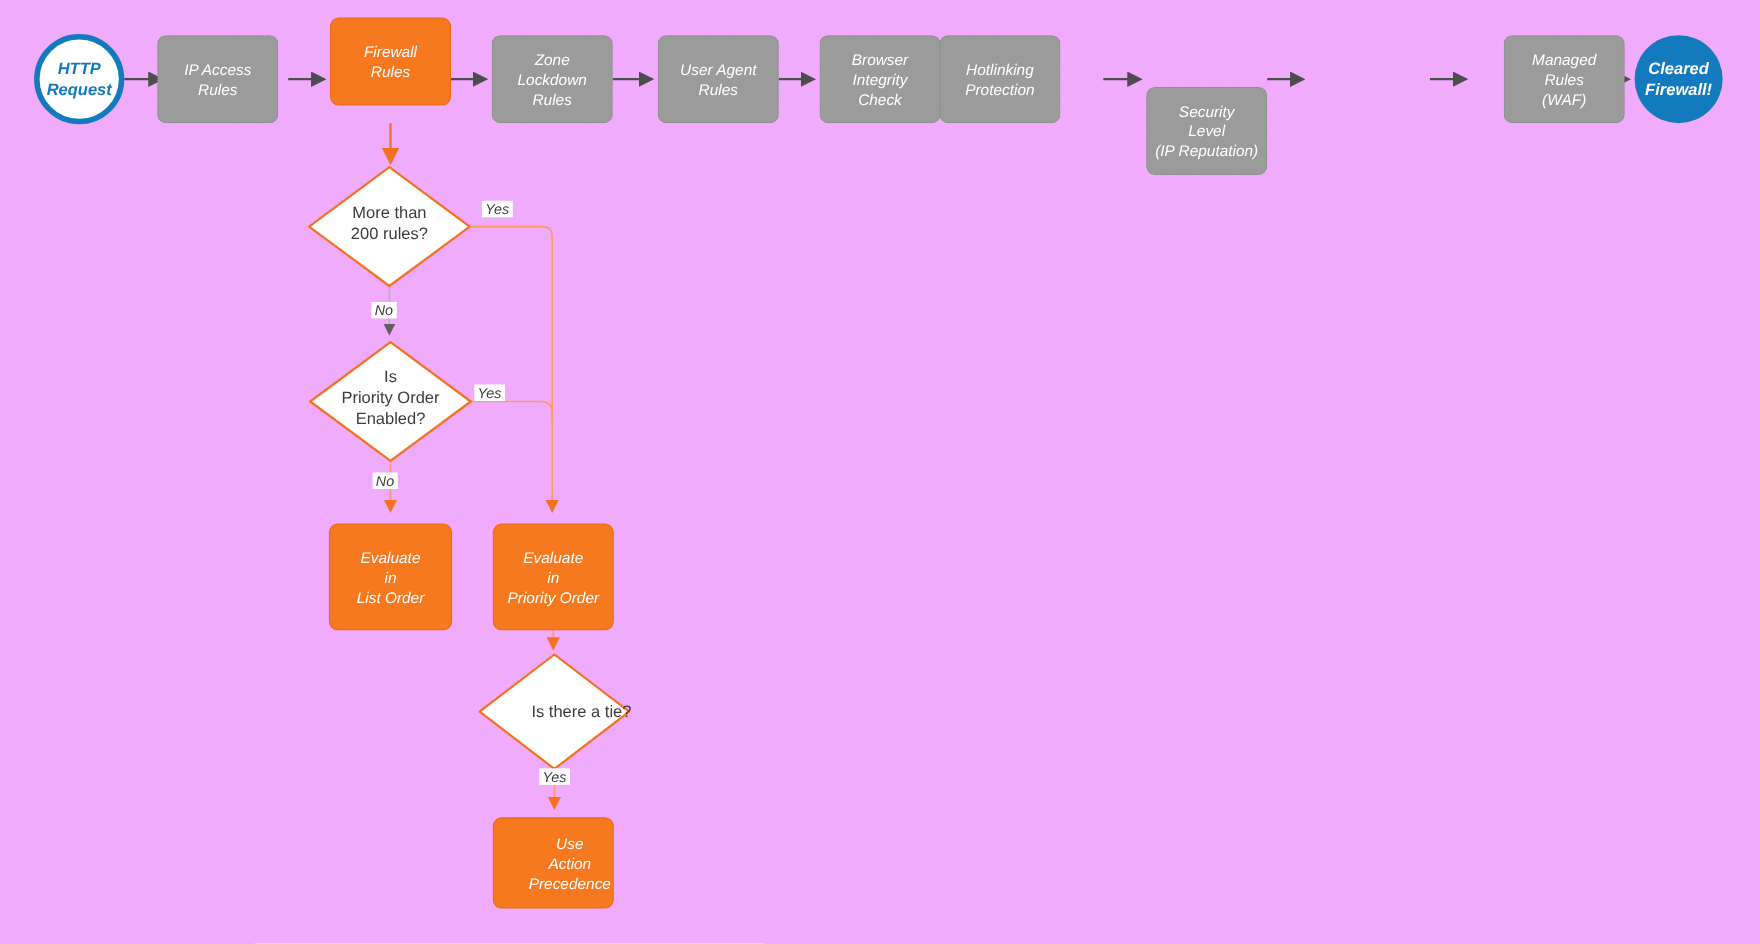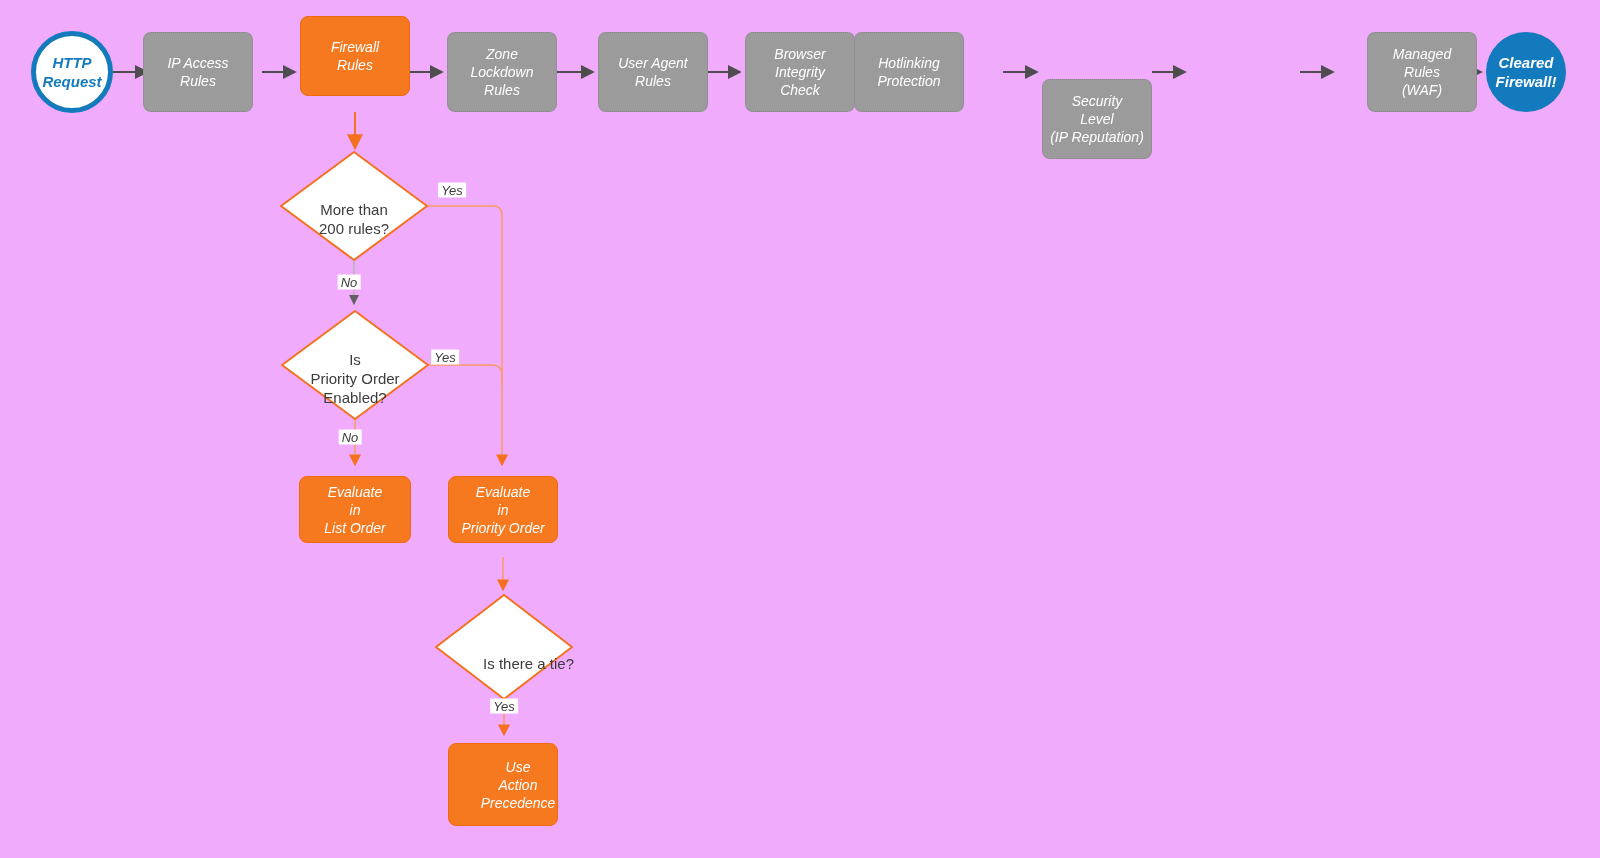--- a/index.html
+++ b/index.html
@@ -12,25 +12,25 @@
         text-align:center;box-sizing:border-box;}
   .node span{white-space:pre-line;display:block;}
   .stage{width:110px;height:80px;border-radius:8px;font-size:14px;line-height:18px;
          font-style:italic;color:#ffffff;}
   .stage.gray{background:var(--gray_node,#9b9b9b);border:1px dotted var(--gray_node_border,#858585);}
   .stage.orange{background:var(--orange,#f6781f);border:1px solid var(--orange_dark,#ee6a10);}
   .circle{border-radius:50%;font-weight:bold;font-style:italic;font-size:15px;line-height:19px;}
   .circle.start{width:82px;height:82px;background:#ffffff;
         border:5px solid var(--blue,#137abd);color:var(--blue,#137abd);}
   .circle.end{width:80px;height:80px;background:var(--blue,#137abd);color:#ffffff;}
-  .action{width:110px;height:67px;border-radius:8px;background:var(--orange,#f6781f);
+  .action{width:110px;height:97px;border-radius:8px;background:var(--orange,#f6781f);
         border:1px solid var(--orange_dark,#ee6a10);color:#ffffff;
         font-style:italic;font-size:14px;line-height:18px;}
   .decision-label{position:absolute;z-index:2;transform:translate(-50%,-50%);text-align:center;
-        color:var(--text_dark,#3c3c3c);font-size:15px;line-height:19px;white-space:pre-line;margin-top:16px;}
+        color:var(--text_dark,#3c3c3c);font-size:15px;line-height:19px;white-space:pre-line;}
   .edge-label{position:absolute;z-index:3;transform:translate(-50%,-50%);
         color:var(--text_dark,#3c3c3c);font-size:13px;font-style:italic;
         background:#ffffff;padding:0 3px;}
   
   .e-dark{stroke:var(--edge_dark,#4d4d4d);stroke-width:2;fill:none;}
   .e-grayline{stroke:var(--edge_gray_line,#b5b5b5);stroke-width:1.5;fill:none;}
   .e-orange{stroke:var(--orange_stroke,#f4711f);stroke-width:2;fill:none;}
   .e-orangeline{stroke:var(--orange_line,#f89c66);stroke-width:1.5;fill:none;}
   .diamond{fill:#ffffff;stroke:var(--orange_stroke,#f4711f);stroke-width:2;
         stroke-linejoin:round;}

